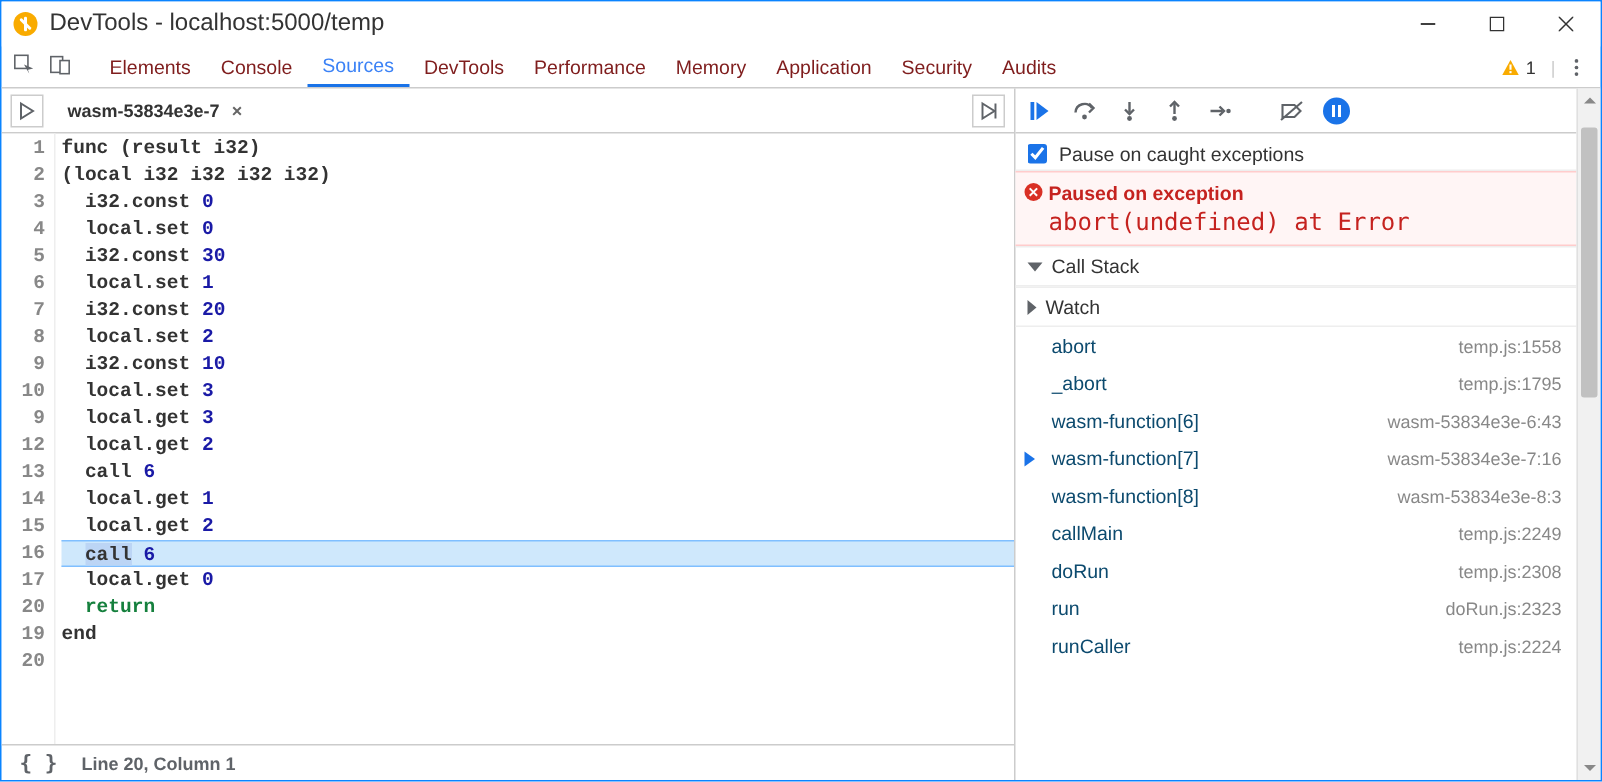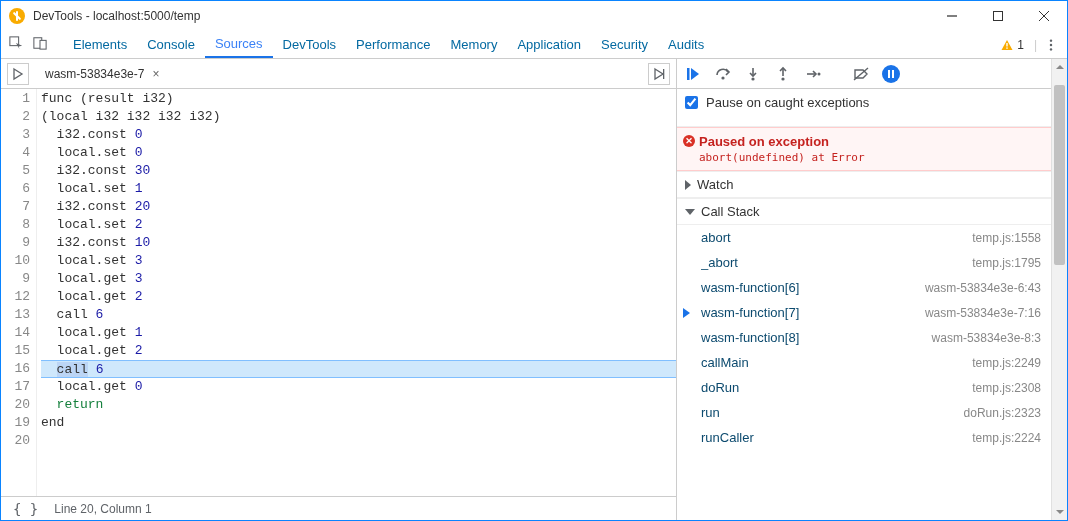--- a/index.html
+++ b/index.html
@@ -1,35 +1,35 @@
 <!DOCTYPE html>
 <html><head>
 <meta charset="utf-8">
 <style>
   * { margin: 0; padding: 0; box-sizing: border-box; }
   body { font-family: "Segoe UI", Tahoma, sans-serif; font-size: 12px; color: #333; background: #fff; width: 1068px; height: 521px; overflow: hidden; border: 1px solid #0a84ff; }
   .titlebar { height: 30px; display: flex; align-items: center; padding: 0 0 0 8px; background: #fff; }
   .app-icon { width: 16px; height: 16px; border-radius: 50%; background: #f9ab00; margin-right: 8px; display:flex; align-items:center; justify-content:center; }
   .app-icon svg { width: 10px; height: 10px; fill: #fff; }
-  .title-text { color: #333; font-size: 12px; flex:0 0 auto; }
+  .title-text { color: #333; font-size: 16px; flex:0 0 auto; }
   .title-spacer { flex: 1; }
   .winbtn { width: 46px; height: 30px; display: flex; align-items: center; justify-content: center; color: #333; }
   .winbtn svg { width: 10px; height: 10px; }
 
   .tabs-row { height: 28px; display: flex; align-items: center; border-bottom: 1px solid #ccc; padding: 0 8px 0 8px; }
   .tabs-left-group { display:flex; align-items:center; gap:10px; margin-right: 16px;}
-  .devtab { color: #0369a1; font-size: 13px; padding: 0 10px; height: 27px; display:flex; align-items:center; cursor: pointer; }
+  .devtab { color: #7f1d1d; font-size: 13px; padding: 0 10px; height: 27px; display:flex; align-items:center; cursor: pointer; }
   .devtab.active { color: #3b82f6; border-bottom: 2px solid #1a73e8; }
   .tabs-spacer { flex:1; }
   .warn-badge { display:flex; align-items:center; gap:4px; color:#333; font-size:12px; margin-right:4px; }
   .warn-triangle { width: 12px; height: 12px; }
   .kebab { width:16px; display:flex; align-items:center; justify-content:center; }
 
   .body-area { display:flex; height: calc(521px - 30px - 28px - 2px); }
-  .left-panel { flex: 1; display:flex; flex-direction:column; border-right:1px solid #ccc; min-width:0; }
+  .left-panel { flex: 1; display:flex; flex-direction:column; border-right:1px solid #ccc; min-width:0;font-weight:bold; }
   .right-panel { width: 390px; display:flex; height:100%; min-width:0; }
   .right-content { flex:1; display:flex; flex-direction:column; min-width:0; }
 
   .src-tabbar { height: 30px; border-bottom: 1px solid #ccc; display:flex; align-items:center; padding: 0 6px; }
   .run-snippet { width:22px; height:22px; border:1px solid #ccc; display:flex; align-items:center; justify-content:center; margin-right: 10px;}
   .file-tab { display:flex; align-items:center; gap:8px; padding: 0 6px; font-size:12px; color:#333; font-family: sans-serif;}
   .file-close { color:#666; font-size:12px; }
   .src-tab-spacer { flex:1; }
   .show-nav { width:22px; height:22px; border:1px solid #ccc; display:flex; align-items:center; justify-content:center; }
 
@@ -49,27 +49,27 @@
   .dbg-toolbar { height: 30px; border-bottom: 1px solid #ccc; display:flex; align-items:center; padding: 0 4px; gap: 6px;}
   .dbg-toolbar .ico { width:24px; height:24px; display:flex; align-items:center; justify-content:center; }
   .dbg-toolbar .sep { width: 12px; }
   .dbg-toolbar svg { width: 16px; height: 16px; }
   .resume svg { fill: #1a73e8; }
   .grayico svg { fill: #5f6368; }
   .pause-circle { width:18px; height:18px; border-radius:50%; background:#1a73e8; display:flex; align-items:center; justify-content:center;}
   .pause-circle .bars { display:flex; gap:2px;}
   .pause-circle .bars span { width:2px; height:8px; background:#fff; }
 
-  .pause-opt { padding: 6px 8px 16px 8px; display:flex; align-items:center; gap:8px; font-size:13px; border-bottom:1px solid #eee;}
+  .pause-opt { padding: 6px 8px 3px 8px; display:flex; align-items:center; gap:8px; font-size:13px; border-bottom:1px solid #eee;}
   .pause-opt input { accent-color: #1a73e8; }
 
   .paused-box { background:#fff5f5; border-top:1px solid #fcc; border-bottom:1px solid #fcc; padding:6px 10px 6px 22px; position:relative; }
   .paused-box .err-ico { position:absolute; left:6px; top:7px; width:12px; height:12px; border-radius:50%; background:#d93025; color:#fff; font-size:9px; display:flex; align-items:center; justify-content:center; font-weight:bold;}
   .paused-box .hdr { color:#c5221f; font-weight:600; font-size:13px;}
-  .paused-box .msg { color:#c5221f; font-family: Consolas, monospace; font-size:11px; margin-top:2px;}
+  .paused-box .msg { color:#c5221f; font-family: Consolas, monospace; font-size:16px; margin-top:2px;}
 
   .pane-head { padding: 5px 8px; font-size:13px; color:#333; display:flex; align-items:center; gap:6px; border-bottom:1px solid #eee; border-top:1px solid #eee;}
   .tri { width:0; height:0; border-style:solid; display:inline-block;}
   .tri.right { border-width:5px 0 5px 6px; border-color: transparent transparent transparent #5f6368;}
   .tri.down { border-width:6px 5px 0 5px; border-color:#5f6368 transparent transparent transparent;}
 
   .callstack { overflow-y:auto; flex:1; }
   .cs-row { display:flex; align-items:center; padding: 5px 10px 5px 24px; font-size:13px; position:relative;}
   .cs-row .fn { flex:1; color:#0c4a6e; white-space:nowrap; overflow:hidden; text-overflow:ellipsis;}
   .cs-row .loc { color:#888; font-size:12px; }
@@ -266,26 +266,26 @@
         <span>Pause on caught exceptions</span>
       </div>
 
       <div class="paused-box">
         <div class="err-ico">✕</div>
         <div class="hdr">Paused on exception</div>
         <div class="msg">abort(undefined) at Error</div>
       </div>
 
       <div class="pane-head">
+        <span class="tri down"></span>
+        <span>Call Stack</span>
+      </div>
+      <div class="pane-head">
         <span class="tri right"></span>
         <span>Watch</span>
-      </div>
-      <div class="pane-head">
-        <span class="tri down"></span>
-        <span>Call Stack</span>
       </div>
 
       <div class="callstack" id="callstack">
           <div class="cs-row">
             <span class="fn">abort</span>
             <span class="loc">temp.js:1558</span>
           </div>
           <div class="cs-row">
             <span class="fn">_abort</span>
             <span class="loc">temp.js:1795</span>

